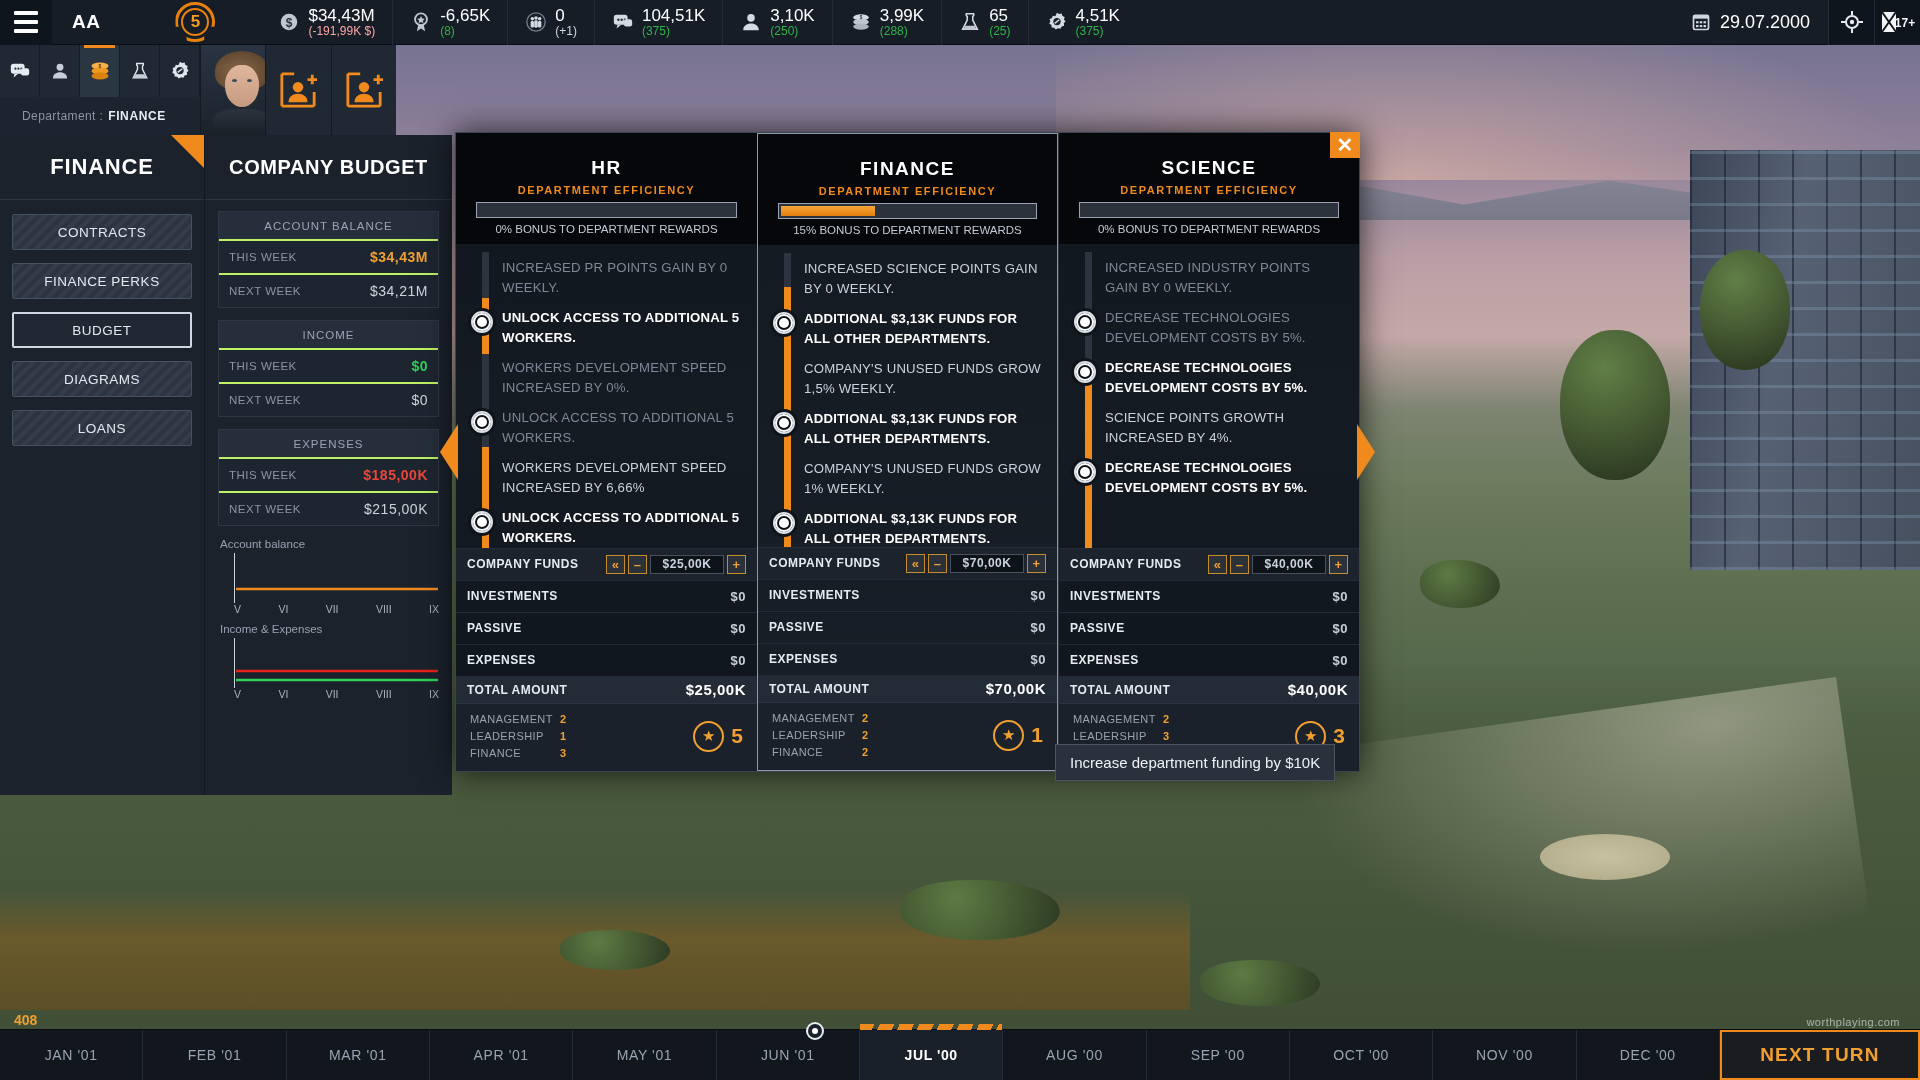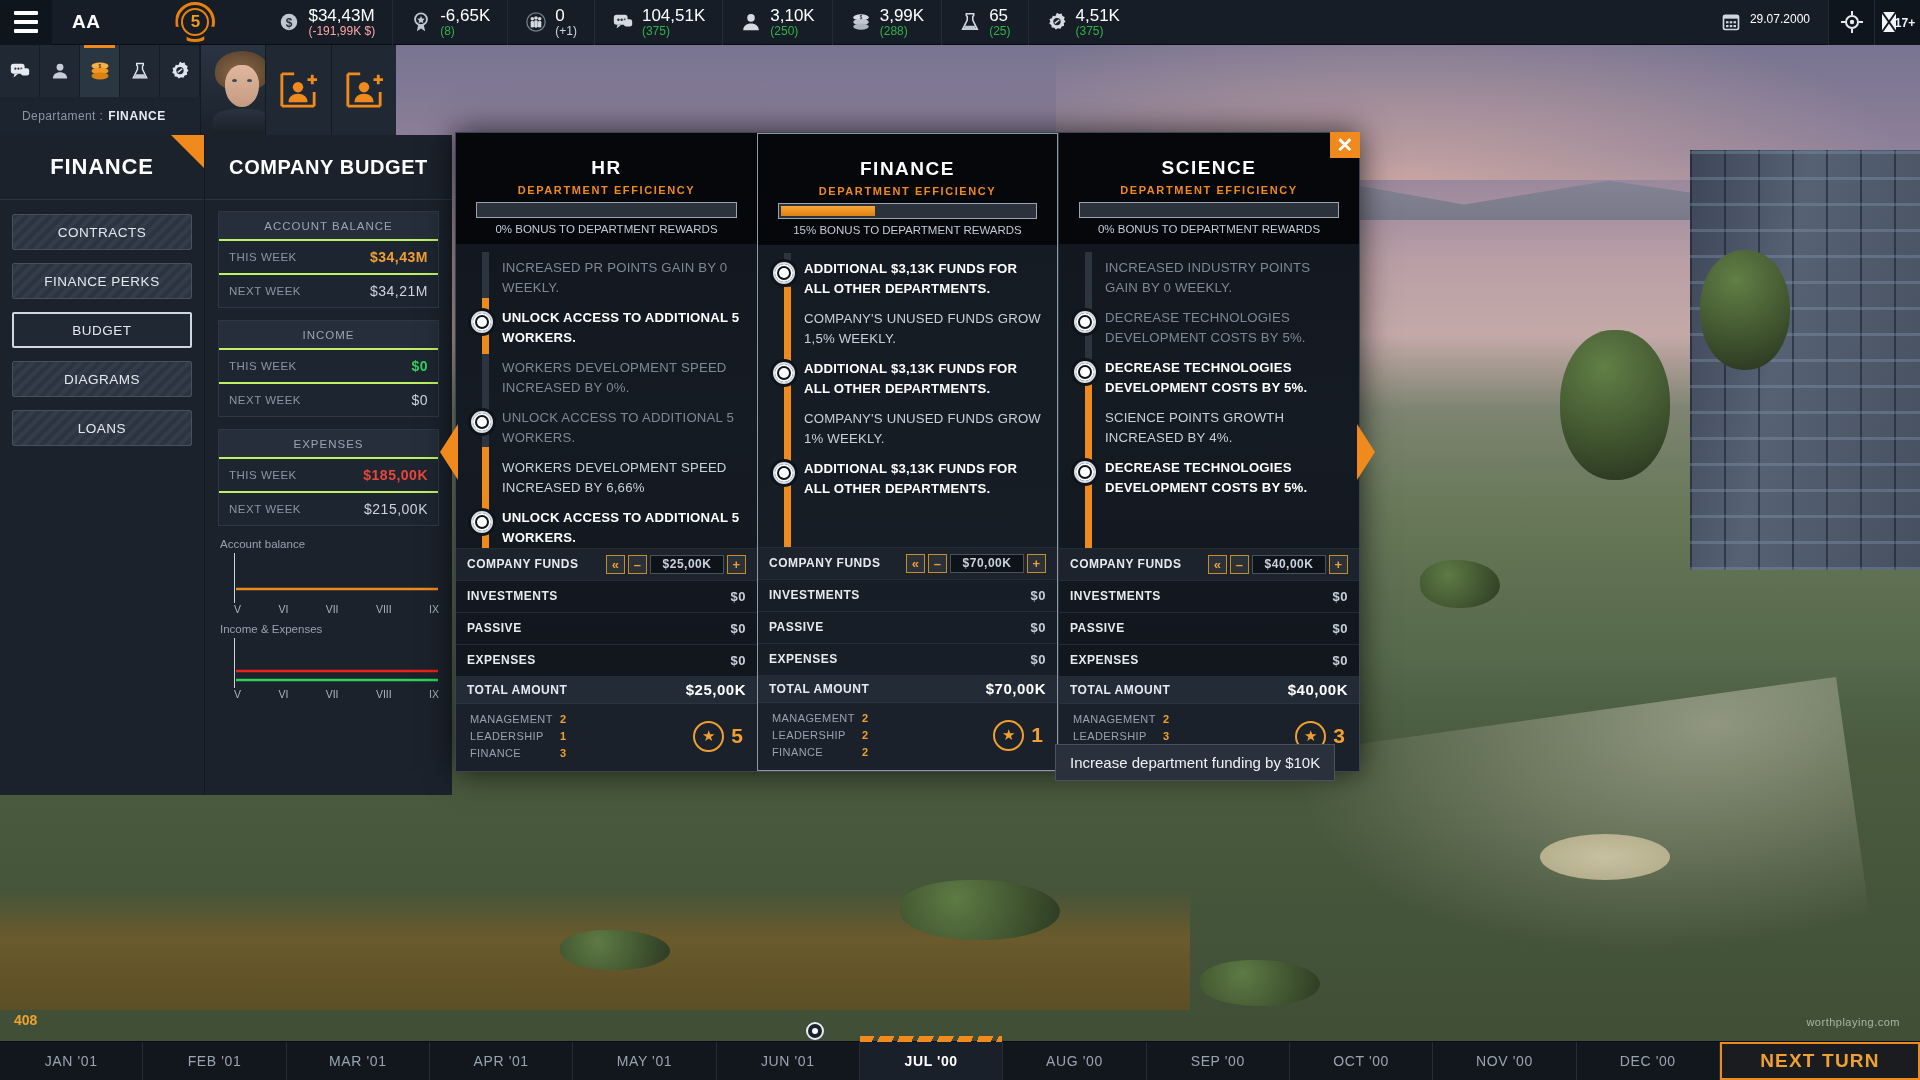--- a/index.html
+++ b/index.html
@@ -109,21 +109,21 @@
   }
   .res.noborder { border-left: none; padding-left: 8px; }
   .res .ico { width: 22px; height: 22px; flex: none; opacity: .92; }
   .res .vals { line-height: 1.05; }
   .res .main { font-size: 17px; color: #fff; white-space: nowrap; }
   .res .sub { font-size: 12px; color: #2fb24a; white-space: nowrap; }
   .res .sub.neg { color: #fca5a5; }
   .res .sub.grey { color: #cfd6e0; }
   .topright { display: flex; align-items: center; height: 45px; }
   .topright .date {
-    display: flex; gap: 9px; padding: 0 18px; font-size: 12px;
+    display: flex; gap: 9px; padding: 0 18px; font-size: 18px;
   }
   .sqbtn {
     width: 46px; height: 45px; background: #0f151d;
     display: flex; align-items: center; justify-content: center;
     border-left: 1px solid #222a36; cursor: pointer;
   }
 
   
   .deptbar {
     position: absolute; left: 0; top: 45px; width: 396px; height: 90px;
@@ -343,21 +343,21 @@
 
   
   .tooltip {
     position: absolute; left: 1055px; top: 744px; z-index: 60;
     background: #2a313c; border: 1px solid #4a5460;
     padding: 9px 14px; font-size: 15px; color: #eef2f7; white-space: nowrap;
   }
 
   
   .bottombar {
-    position: absolute; left: 0; bottom: 0; width: 1920px; height: 39px;
+    position: absolute; left: 0; bottom: 0; width: 1920px; height: 51px;
     background: #12171e; display: flex; align-items: stretch; z-index: 35;
     border-top: 1px solid #0a0e13;
   }
   .month {
     flex: 1; display: flex; align-items: center; justify-content: center;
     font-size: 14px; color: #9aa4b1; letter-spacing: .6px;
     border-right: 1px solid #242c37; cursor: pointer; position: relative;
   }
   .month.cur { color: #fff; font-weight: bold; background: #1a2029; }
   .month.cur::before {
@@ -834,20 +834,24 @@
           <div class="col-eff">DEPARTMENT EFFICIENCY</div>
           <div class="bar-out">
               <div class="bar-in" style="width:37%"></div>
             </div>
           <div class="col-bonus">15% BONUS TO DEPARTMENT REWARDS</div>
         </div>
         <div class="perks">
           <div class="track">
               <div class="fill" style="top:34px; height:270px;"></div>
             </div>
+          <div class="perk mid">
+              <span class="node blank"></span>
+              <span class="txt">INCREASED SCIENCE POINTS GAIN BY 0 WEEKLY.</span>
+            </div>
           <div class="perk active">
               <span class="node on"></span>
               <span class="txt">ADDITIONAL $3,13K FUNDS FOR ALL OTHER DEPARTMENTS.</span>
             </div>
           <div class="perk mid">
               <span class="node blank"></span>
               <span class="txt">COMPANY'S UNUSED FUNDS GROW 1,5% WEEKLY.</span>
             </div>
           <div class="perk active">
               <span class="node on"></span>

